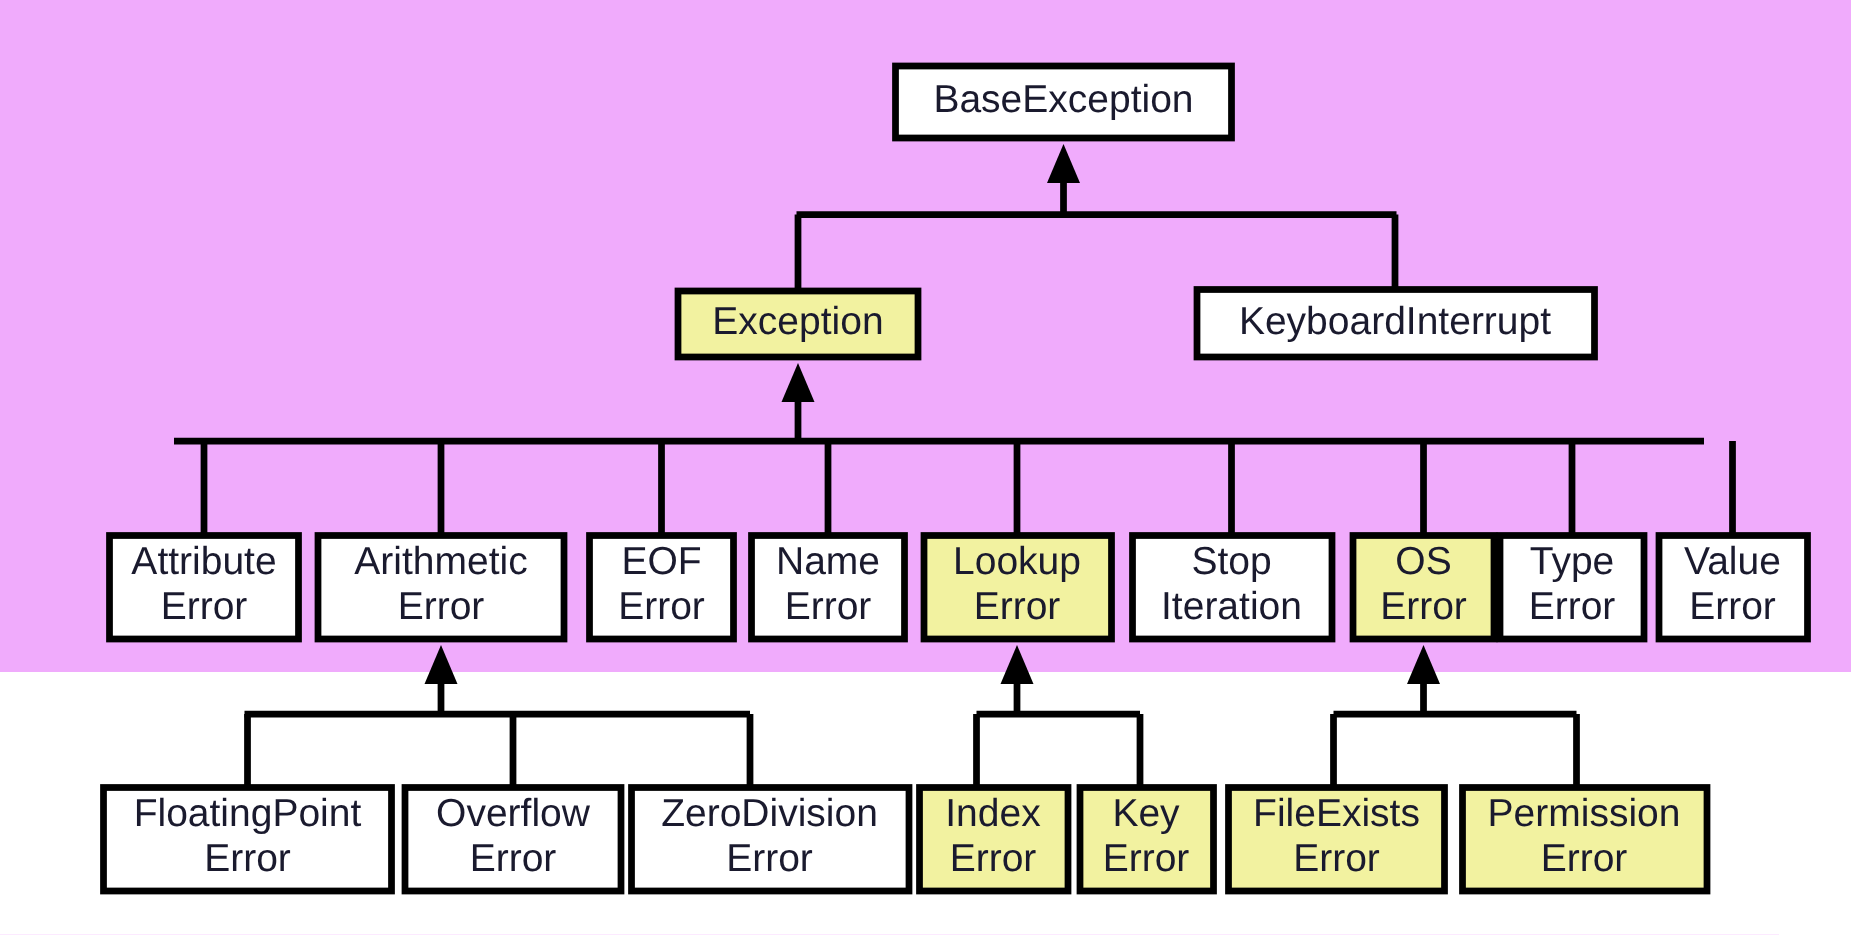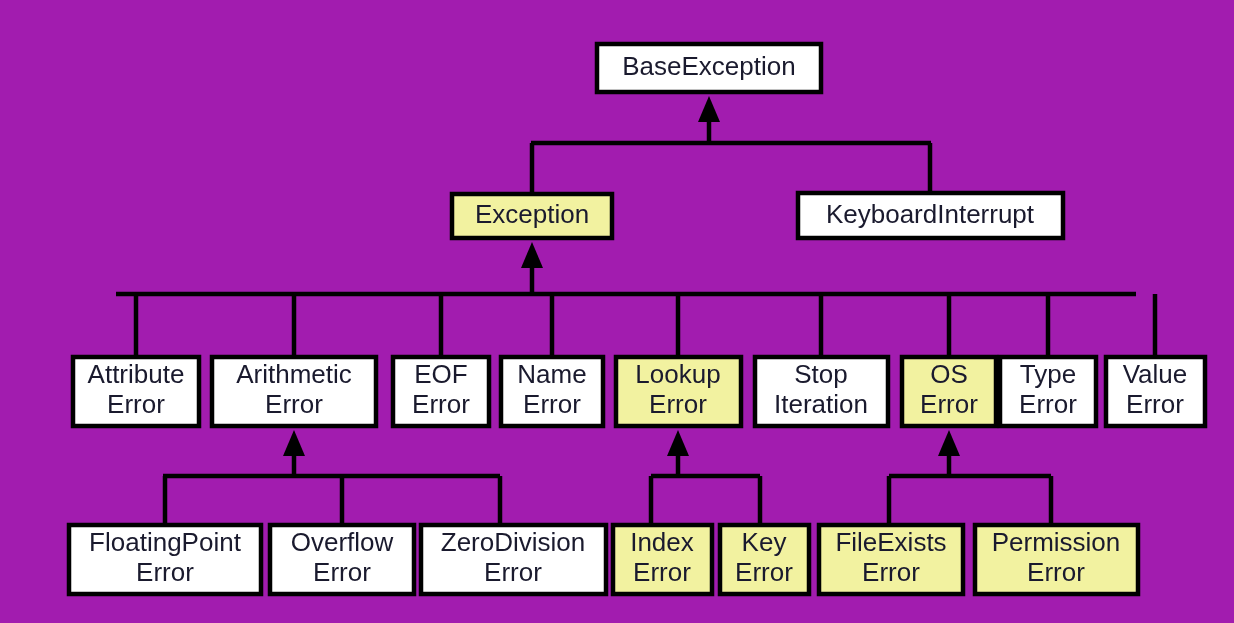--- a/index.html
+++ b/index.html
@@ -10,22 +10,22 @@
   }
   body {
     width: 1234px;
     height: 623px;
     font-family: "Liberation Sans", sans-serif;
     overflow: hidden;
   }
   #diagram-root {
     position: relative;
     width: 1234px;
-    height: 623px;
-    background: #a21caf;
+    height: 448px;
+    background: #f0abfc;
   }
   svg#hierarchy-svg {
     position: absolute;
     top: 0;
     left: 0;
     width: 1234px;
     height: 623px;
     display: block;
   }
   .node-box {

